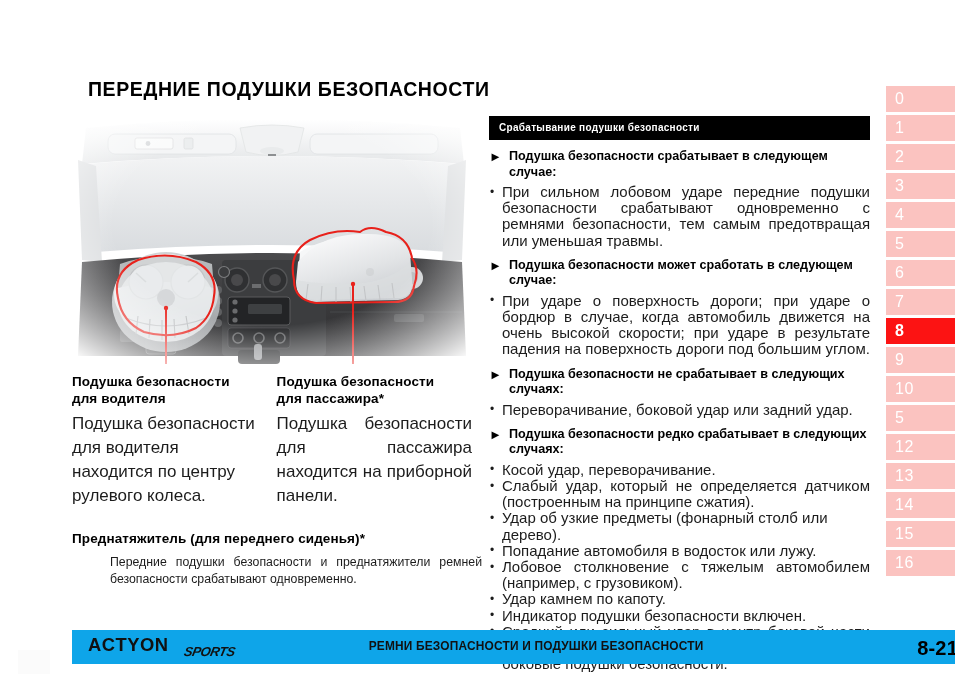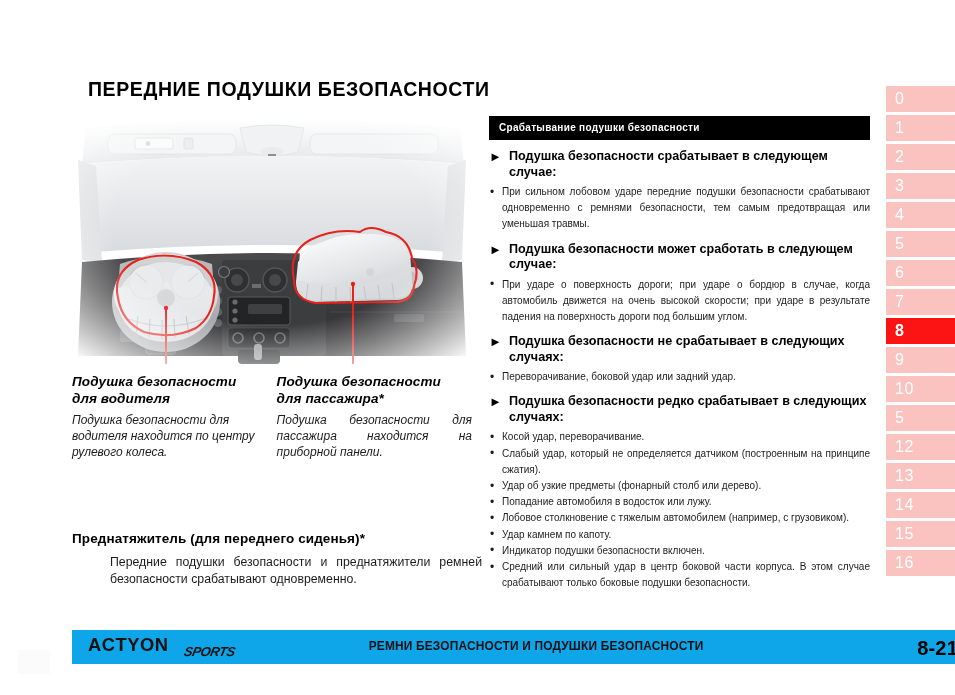--- a/index.html
+++ b/index.html
@@ -45,35 +45,34 @@
   }
   .car-figure svg { display: block; }
 
   .caption-row {
     position: absolute;
     left: 72px;
     top: 374px;
     width: 410px;
     display: flex;
     gap: 9px;
-    font-style: italic;
   }
   .caption-block { width: 200px; padding-right: 10px; box-sizing: border-box; }
   .caption-block.second { width: 210px; }
   .caption-title {
     font-size: 13.5px;
     font-weight: bold;
     line-height: 16.5px;
     color: #000;
     letter-spacing: 0.1px;
     margin-bottom: 5px;
   }
   .caption-body {
-    font-size: 12px;
-    line-height: 16px;
+    font-size: 17px;
+    line-height: 24px;
     color: #1c1c1c;
   }
   .caption-block.second .caption-body { text-align: justify; }
 
   .pretensioner {
     position: absolute;
     left: 72px;
     top: 531px;
     width: 410px;
   }
@@ -122,21 +121,21 @@
   .sec-head-text { flex: 1 1 auto; }
 
   ul.bullets {
     list-style: none;
     margin: 0;
     padding: 0;
   }
   ul.bullets li {
     position: relative;
     padding-left: 13px;
-    font-size: 10px;
+    font-size: 15px;
     line-height: 16.2px;
     color: #1c1c1c;
     text-align: justify;
     margin-bottom: 0px;
   }
   ul.bullets li::before {
     content: "•";
     position: absolute;
     left: 1px;
     top: -0.5px;

